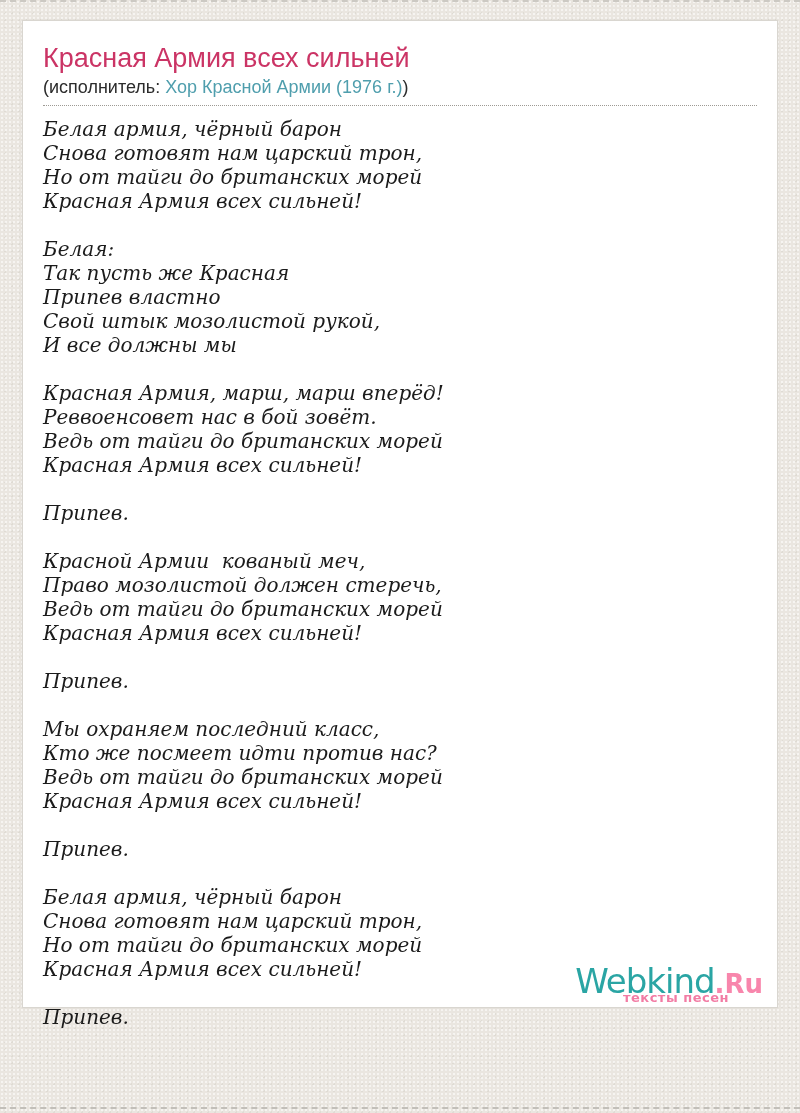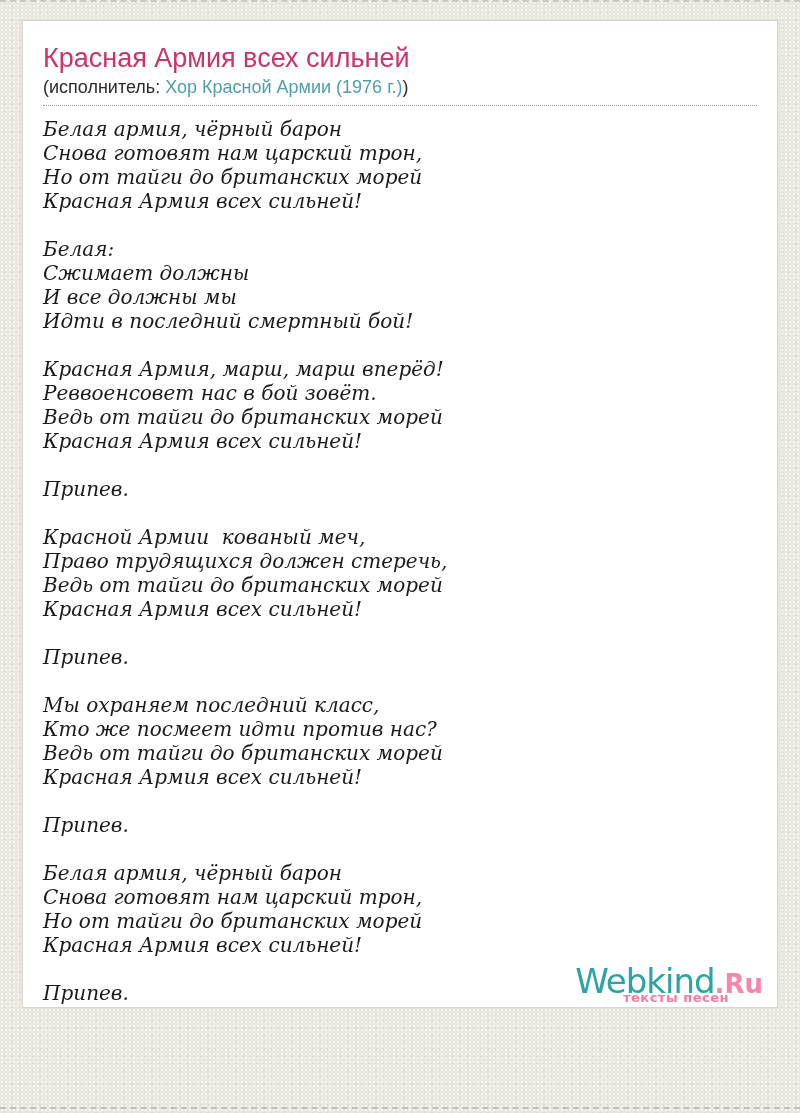--- a/index.html
+++ b/index.html
@@ -115,33 +115,34 @@
 
   <div class="subtitle"><span>(исполнитель: </span><a class="artist" href="#">Хор Красной Армии (1976 г.)</a><span>)</span></div>
 
   <div class="lyrics">
       <div class="lyric-line">Белая армия, чёрный барон</div>
       <div class="lyric-line">Снова готовят нам царский трон,</div>
       <div class="lyric-line">Но от тайги до британских морей</div>
       <div class="lyric-line">Красная Армия всех сильней!</div>
       <div class="lyric-line">&nbsp;</div>
       <div class="lyric-line">Белая:</div>
-      <div class="lyric-line">Сжимает должны</div>
+      <div class="lyric-line">Так пусть же Красная</div>
+      <div class="lyric-line">Припев властно</div>
+      <div class="lyric-line">Свой штык мозолистой рукой,</div>
       <div class="lyric-line">И все должны мы</div>
-      <div class="lyric-line">Идти в последний смертный бой!</div>
       <div class="lyric-line">&nbsp;</div>
       <div class="lyric-line">Красная Армия, марш, марш вперёд!</div>
       <div class="lyric-line">Реввоенсовет нас в бой зовёт.</div>
       <div class="lyric-line">Ведь от тайги до британских морей</div>
       <div class="lyric-line">Красная Армия всех сильней!</div>
       <div class="lyric-line">&nbsp;</div>
       <div class="lyric-line">Припев.</div>
       <div class="lyric-line">&nbsp;</div>
       <div class="lyric-line">Красной Армии  кованый меч,</div>
-      <div class="lyric-line">Право трудящихся должен стеречь,</div>
+      <div class="lyric-line">Право мозолистой должен стеречь,</div>
       <div class="lyric-line">Ведь от тайги до британских морей</div>
       <div class="lyric-line">Красная Армия всех сильней!</div>
       <div class="lyric-line">&nbsp;</div>
       <div class="lyric-line">Припев.</div>
       <div class="lyric-line">&nbsp;</div>
       <div class="lyric-line">Мы охраняем последний класс,</div>
       <div class="lyric-line">Кто же посмеет идти против нас?</div>
       <div class="lyric-line">Ведь от тайги до британских морей</div>
       <div class="lyric-line">Красная Армия всех сильней!</div>
       <div class="lyric-line">&nbsp;</div>

